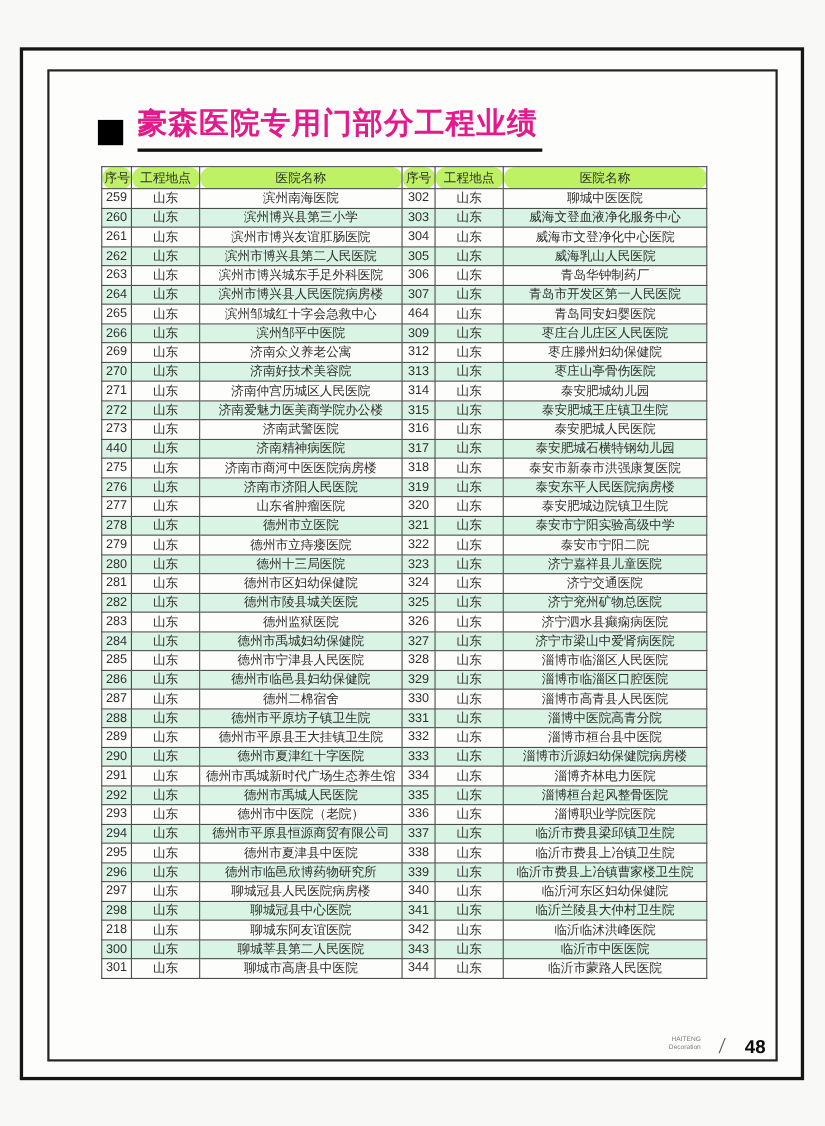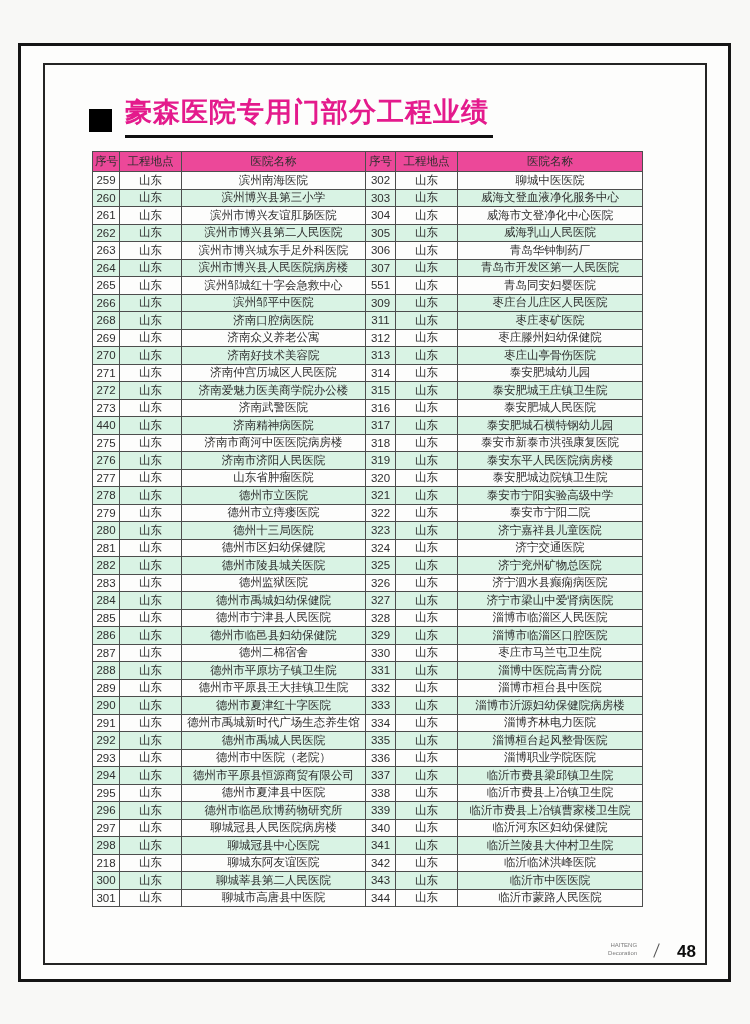--- a/index.html
+++ b/index.html
@@ -44,21 +44,21 @@
   .projects th, .projects td {
     border: 1px solid #4d4d4d;
     font-size: 11.5px; color: #2e2e2e;
     text-align: center; vertical-align: middle;
     height: 17.5px; padding: 0 2px;
     overflow: hidden; white-space: nowrap;
     font-family: "Liberation Sans", "DejaVu Sans", sans-serif;
     background: #fdfdfc;
   }
   .projects thead th {
-    background: #ec4899; height: 20px; font-weight: normal;
+    background: #bef264; height: 20px; font-weight: normal; border-radius: 10px;
   }
   .projects tr.stripe td { background: #d9f3e4; }
   .footer {
     position: absolute; right: 9px; bottom: 3px;
     display: flex; align-items: flex-end; gap: 19px;
   }
   .brand-mark {
     display: flex; flex-direction: column; align-items: flex-end;
     font-size: 6px; color: #7c7c7c; line-height: 1.25;
     padding-bottom: 3px;
@@ -148,40 +148,32 @@
             <td>山东</td>
             <td>滨州市博兴县人民医院病房楼</td>
             <td>307</td>
             <td>山东</td>
             <td>青岛市开发区第一人民医院</td>
           </tr>
           <tr>
             <td>265</td>
             <td>山东</td>
             <td>滨州邹城红十字会急救中心</td>
-            <td>551</td>
+            <td>464</td>
             <td>山东</td>
             <td>青岛同安妇婴医院</td>
           </tr>
           <tr class="stripe">
             <td>266</td>
             <td>山东</td>
             <td>滨州邹平中医院</td>
             <td>309</td>
             <td>山东</td>
             <td>枣庄台儿庄区人民医院</td>
           </tr>
-          <tr class="stripe">
-            <td>268</td>
-            <td>山东</td>
-            <td>济南口腔病医院</td>
-            <td>311</td>
-            <td>山东</td>
-            <td>枣庄枣矿医院</td>
-          </tr>
           <tr>
             <td>269</td>
             <td>山东</td>
             <td>济南众义养老公寓</td>
             <td>312</td>
             <td>山东</td>
             <td>枣庄滕州妇幼保健院</td>
           </tr>
           <tr class="stripe">
             <td>270</td>
@@ -318,21 +310,21 @@
             <td>329</td>
             <td>山东</td>
             <td>淄博市临淄区口腔医院</td>
           </tr>
           <tr>
             <td>287</td>
             <td>山东</td>
             <td>德州二棉宿舍</td>
             <td>330</td>
             <td>山东</td>
-            <td>枣庄市马兰屯卫生院</td>
+            <td>淄博市高青县人民医院</td>
           </tr>
           <tr class="stripe">
             <td>288</td>
             <td>山东</td>
             <td>德州市平原坊子镇卫生院</td>
             <td>331</td>
             <td>山东</td>
             <td>淄博中医院高青分院</td>
           </tr>
           <tr>

